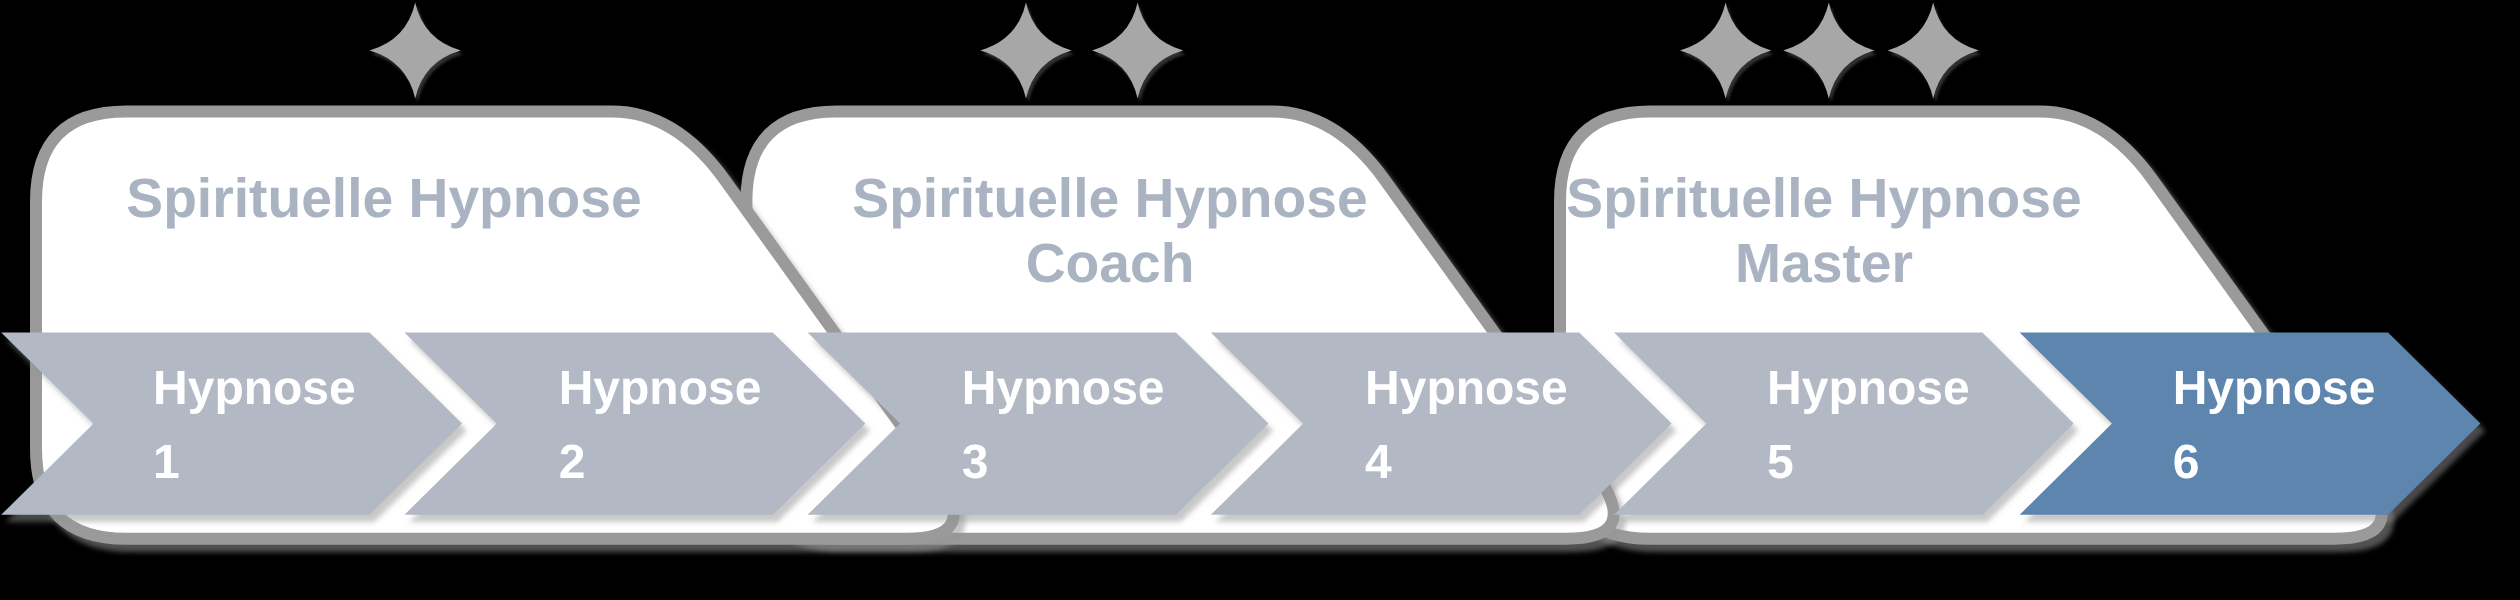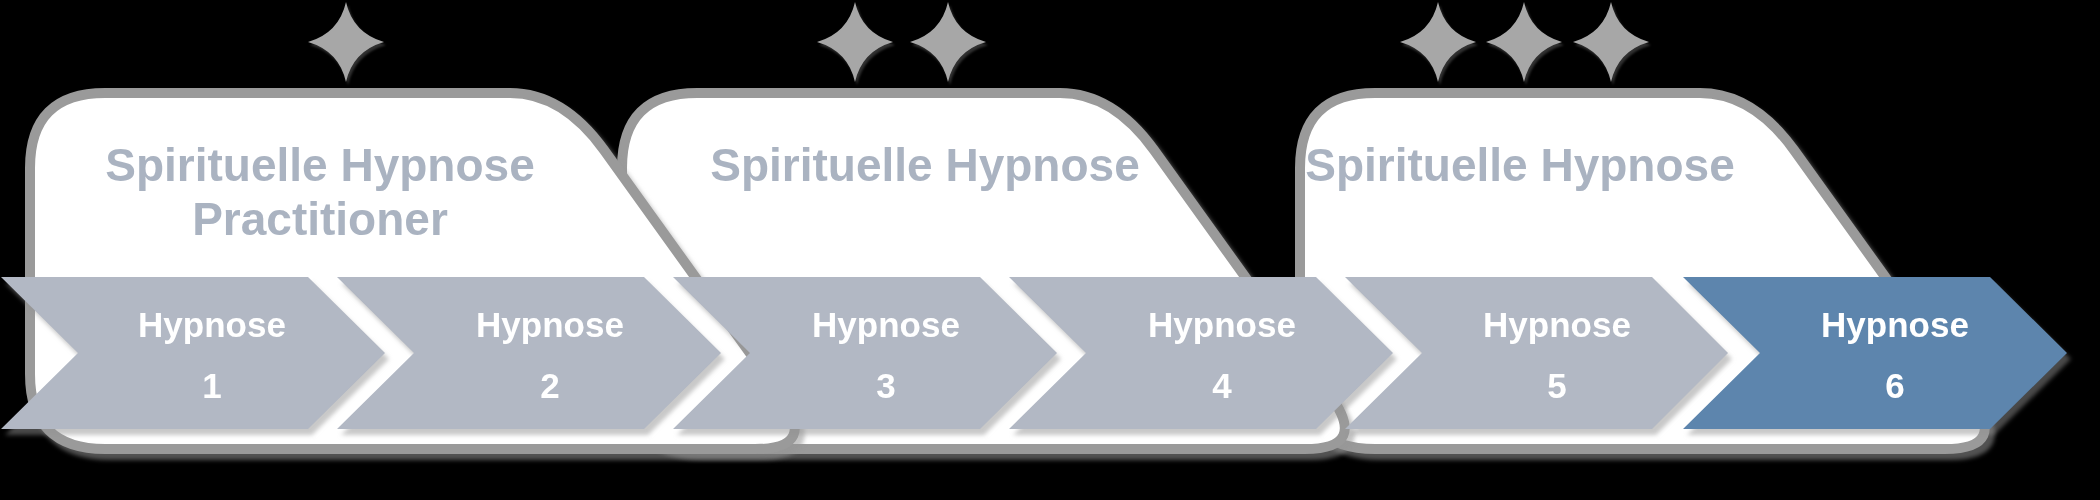--- a/index.html
+++ b/index.html
@@ -19,22 +19,22 @@
     position:absolute;top:138px;
     transform:translateX(-50%);
     text-align:center;white-space:nowrap;
     font-size:46px;font-weight:700;line-height:54px;
     color:#aab3c1;
   }
   .card-title span{display:block;}
   .chevron-label{
     position:absolute;top:294px;
     transform:translateX(-50%);
-    text-align:center;white-space:nowrap;
-    font-size:35px;font-weight:700;line-height:61px;
+    white-space:nowrap;
+    font-size:40px;font-weight:700;line-height:61px;
     color:#ffffff;
   }
   .chevron-label span{display:block;}
 </style>
 </head>
 <body>
 
 <div id="stage">
 
   <svg id="shapes" viewBox="0 0 2100 500" xmlns="http://www.w3.org/2000/svg">
@@ -59,27 +59,28 @@
       <path class="chev" fill="#b2b8c4" d="M 337,277 L 644,277 L 721,353 L 644,429 L 337,429 L 414,353 Z"></path>
       <path class="chev" fill="#b2b8c4" d="M 673,277 L 980,277 L 1057,353 L 980,429 L 673,429 L 750,353 Z"></path>
       <path class="chev" fill="#b2b8c4" d="M 1009,277 L 1316,277 L 1393,353 L 1316,429 L 1009,429 L 1086,353 Z"></path>
       <path class="chev" fill="#b2b8c4" d="M 1345,277 L 1652,277 L 1728,353 L 1652,429 L 1345,429 L 1422,353 Z"></path>
       <path class="chev" fill="#5d85ad" d="M 1683,277 L 1990,277 L 2067,353 L 1990,429 L 1683,429 L 1760,353 Z"></path>
     </g>
   </svg>
 
   <div class="card-title" style="left:320px">
     <span>Spirituelle Hypnose</span>
-    <span>Practitioner</span>
   </div>
   <div class="card-title" style="left:925px">
     <span>Spirituelle Hypnose</span>
+    <span>Coach</span>
   </div>
   <div class="card-title" style="left:1520px">
     <span>Spirituelle Hypnose</span>
+    <span>Master</span>
   </div>
 
   <div class="chevron-label" style="left:212px">
     <span>Hypnose</span>
     <span>1</span>
   </div>
   <div class="chevron-label" style="left:550px">
     <span>Hypnose</span>
     <span>2</span>
   </div>

